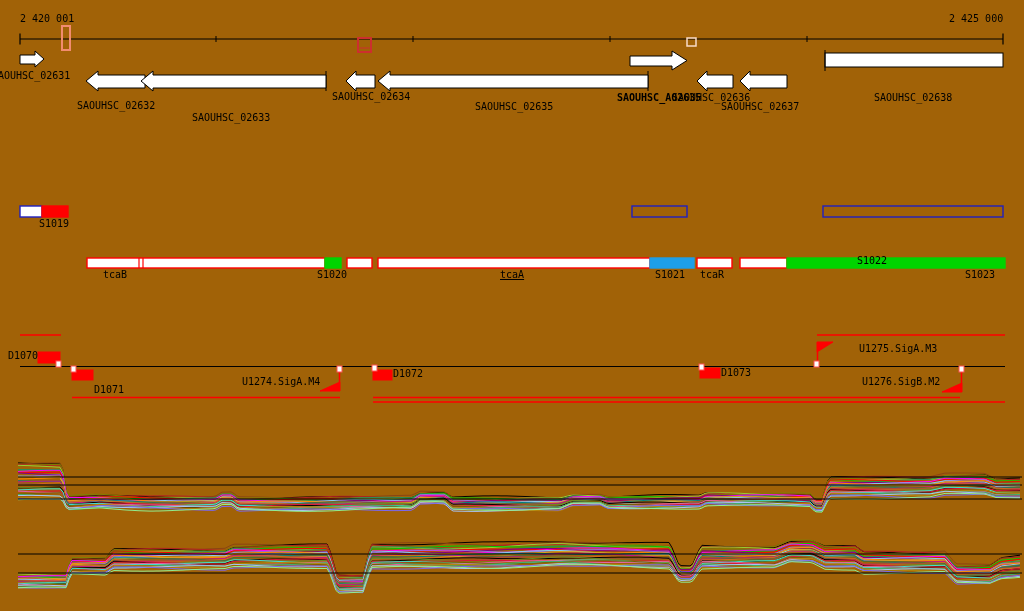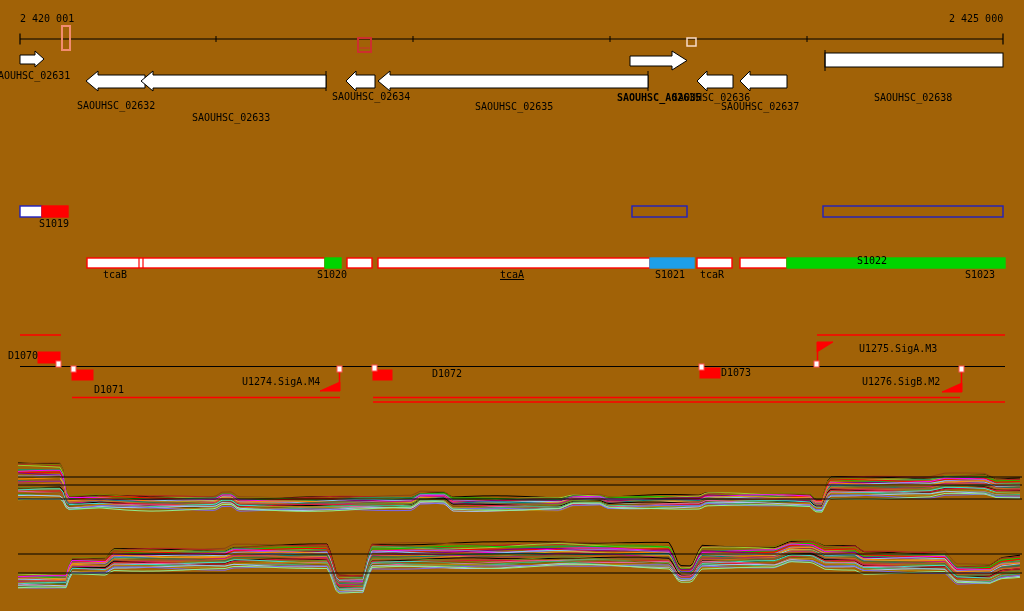--- a/index.html
+++ b/index.html
@@ -160,18 +160,18 @@
       <div class="lbl" style="left: 103px; top: 270px;">tcaB</div>
       <div class="lbl" style="left: 317px; top: 270px;">S1020</div>
       <div class="lbl" style="left: 500px; top: 270px; text-decoration: underline;">tcaA</div>
       <div class="lbl" style="left: 655px; top: 270px;">S1021</div>
       <div class="lbl" style="left: 700px; top: 270px;">tcaR</div>
       <div class="lbl" style="left: 857px; top: 256px;">S1022</div>
       <div class="lbl" style="left: 965px; top: 270px;">S1023</div>
       <div class="lbl" style="left: 8px; top: 351px;">D1070</div>
       <div class="lbl" style="left: 94px; top: 369px; margin-top: 16px;">D1071</div>
       <div class="lbl" style="left: 242px; top: 377px;">U1274.SigA.M4</div>
-      <div class="lbl" style="left: 393px; top: 369px; margin-left: 39px;">D1072</div>
+      <div class="lbl" style="left: 393px; top: 369px;">D1072</div>
       <div class="lbl" style="left: 721px; top: 368px;">D1073</div>
       <div class="lbl" style="left: 859px; top: 344px;">U1275.SigA.M3</div>
       <div class="lbl" style="left: 862px; top: 377px; text-align: center;">U1276.SigB.M2</div>
     </div>
 </div>
 
 </body></html>

